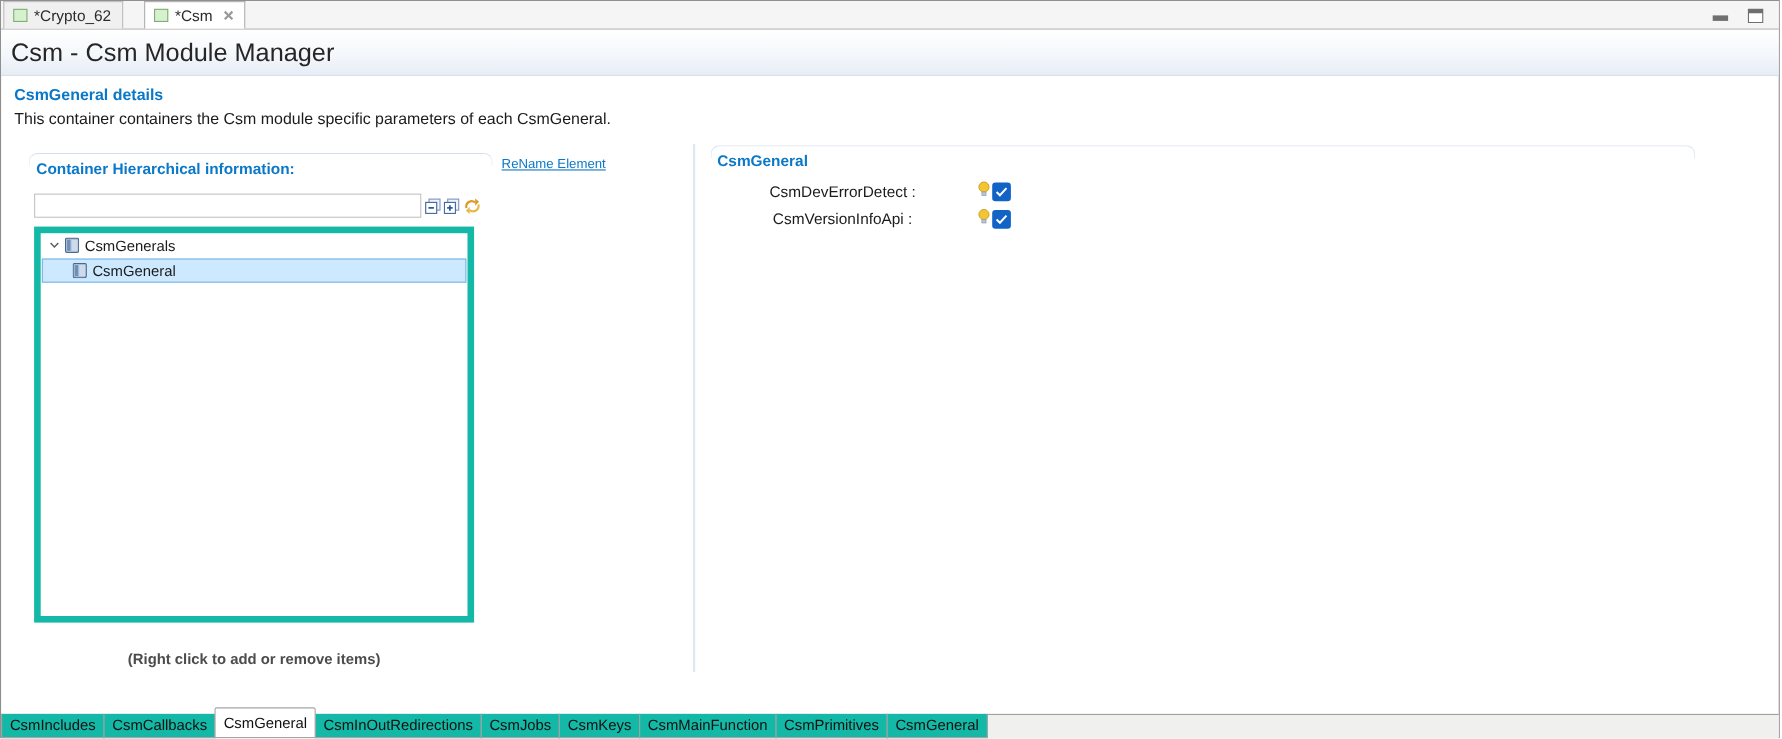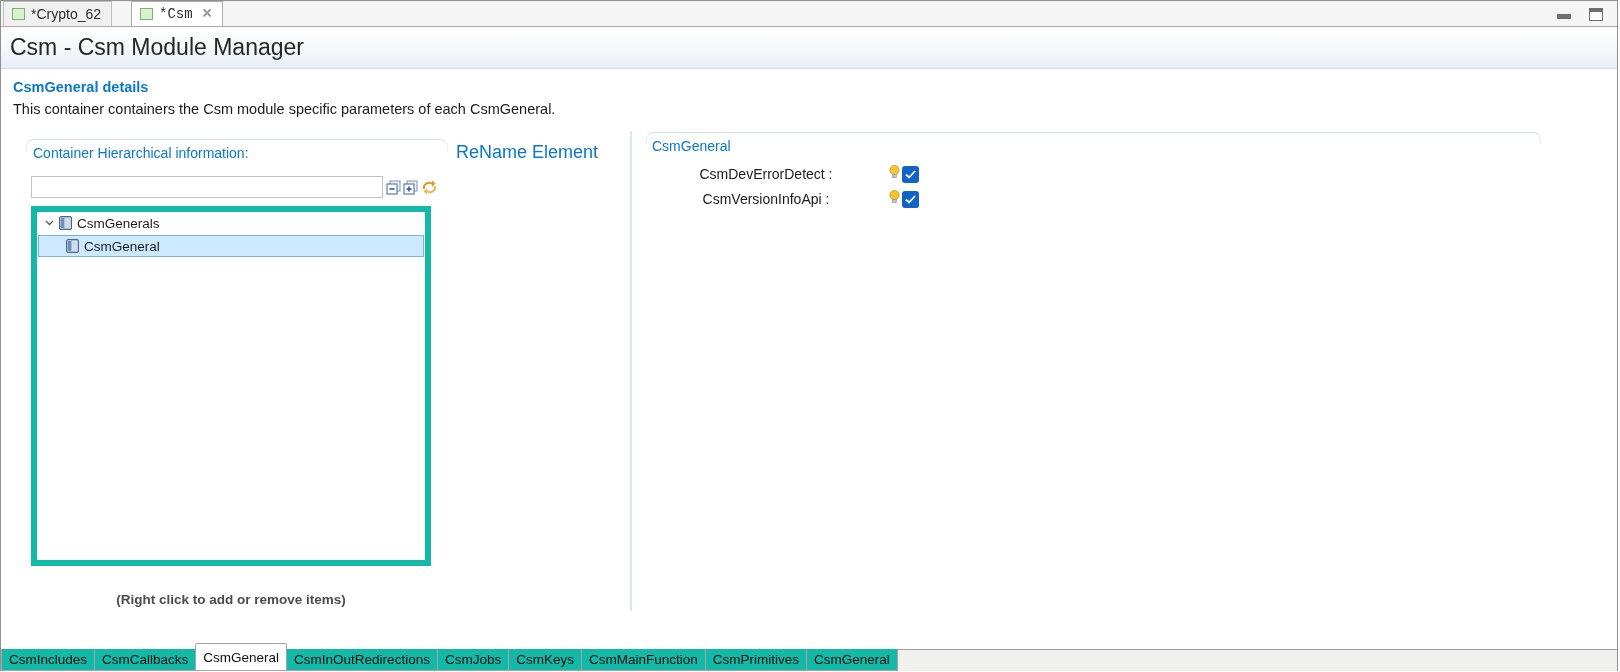--- a/index.html
+++ b/index.html
@@ -21,23 +21,23 @@
   
   .title-band { position:absolute; left:0; top:26px; width:100%; height:42px; background:linear-gradient(to bottom,#ffffff 0%,#f4f7fb 55%,#e7edf6 100%); border-bottom:1px solid #d3dde9; }
   .page-title { position:absolute; left:9px; top:7px; font-size:23px; color:#262626; }
 
   
   .details-title { position:absolute; left:12px; top:78px; font-size:14.5px; font-weight:bold; color:#0a78c8; }
   .details-desc { position:absolute; left:12px; top:100px; font-size:14.5px; color:#1b1b1b; }
 
   
   .section-edge { position:absolute; height:12px; border:1px solid #d5dfec; border-bottom:none; border-radius:8px 8px 0 0; border-left-color:#e6ecf4; border-right-color:#e6ecf4; }
-  .section-title { position:absolute; font-size:14px; font-weight:normal; color:#0a78c8; }
-
-  .rename-link { position:absolute; left:455px; top:141px; font-size:18px; color:#0a78c8; cursor:pointer; }
+  .section-title { position:absolute; font-size:14px; font-weight:bold; color:#0a78c8; }
+
+  .rename-link { position:absolute; left:455px; top:141px; font-size:12px; color:#0a78c8; text-decoration:underline; cursor:pointer; }
 
   
   .filter-input { position:absolute; left:30px; top:175px; width:352px; height:22px; border:1px solid #c2c2c2; background:#ffffff; font-size:13px; padding:0 4px; outline:none; }
   .tool-icon { position:absolute; width:16px; height:16px; cursor:pointer; }
 
   
   .tree-box { position:absolute; left:30px; top:205px; width:400px; height:360px; border:6px solid #14b8a6; background:#ffffff; overflow:hidden; }
   .tree-row { position:relative; height:22px; display:flex; align-items:center; font-size:13.5px; color:#1b1b1b; cursor:default; }
   .tree-row .twisty { width:10px; margin-left:8px; margin-right:4px; display:inline-flex; }
   .tree-row .node-icon { margin-right:5px; display:inline-flex; }
@@ -64,21 +64,21 @@
 </head>
 <body>
 
 <div class="window">
 
   <div class="editor-tabbar">
     <div class="editor-tab" style="left:2px;">
       <span class="file-icon"></span>
       <span>*Crypto_62</span>
     </div>
-    <div class="editor-tab active" style="left:130px;font-family:Liberation Mono, monospace;">
+    <div class="editor-tab active" style="left:130px;">
       <span class="file-icon"></span>
       <span>*Csm</span>
       <span class="close">❌︎</span>
     </div>
     <div class="win-controls">
       <div class="min-btn" title="Minimize"></div>
       <div class="max-btn" title="Maximize"></div>
     </div>
   </div>
 

